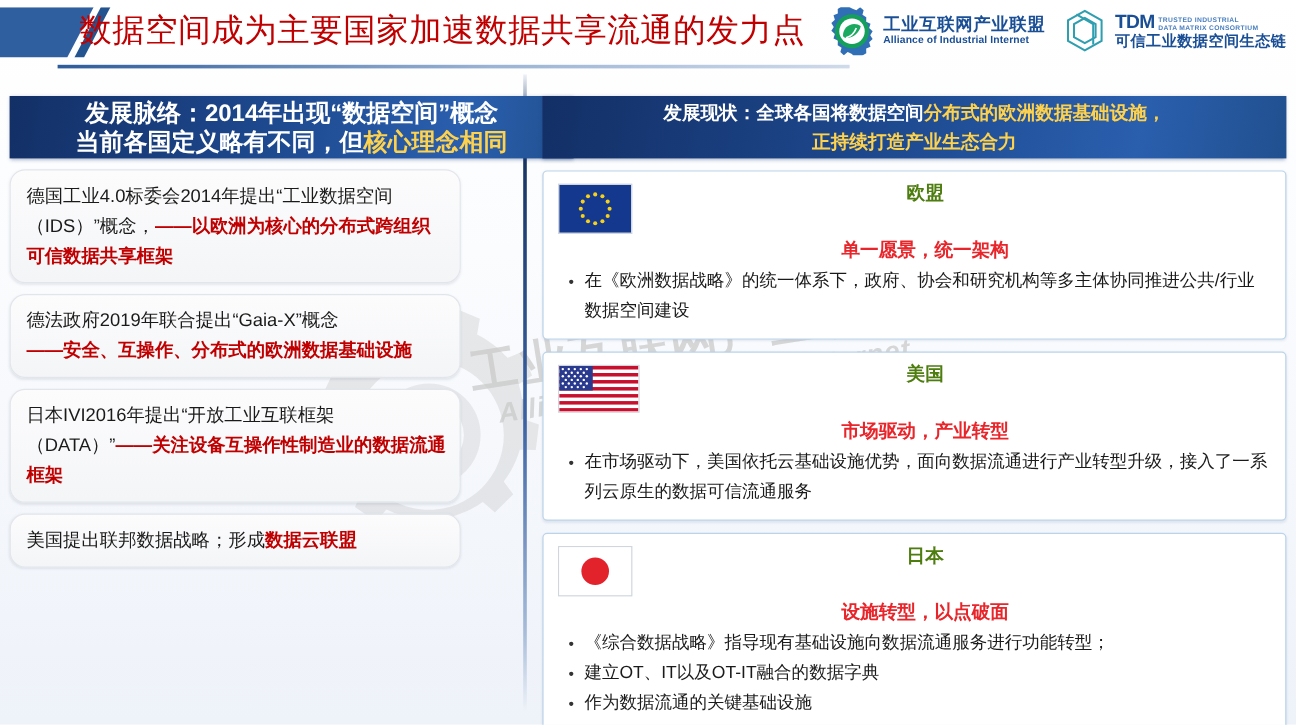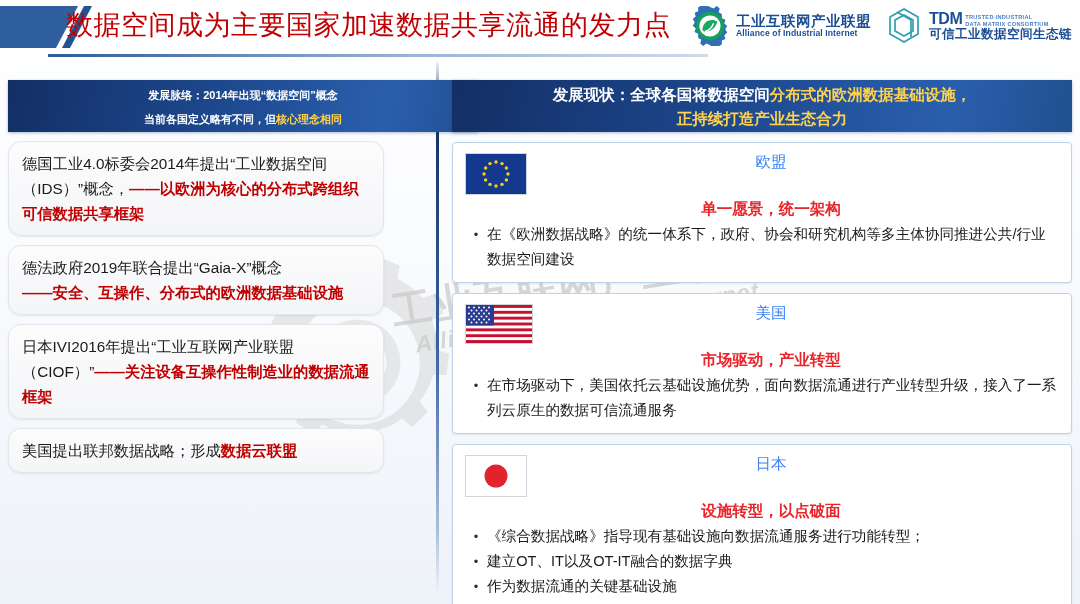--- a/index.html
+++ b/index.html
@@ -57,21 +57,21 @@
   .vdiv{position:absolute;left:436px;top:62px;width:3px;height:530px;
         background:linear-gradient(180deg,#eef2f8 0%,#15325e 10%,#3b63a4 55%,#a8bdd9 88%,#eef2f8 100%);}
 
   
   .banner{
     color:#fff;text-align:center;font-weight:700;
     background:linear-gradient(100deg,#13316a 0%,#1f4c92 45%,#2a5fae 78%,#1b4versatile 100%);
     background:linear-gradient(100deg,#132f66 0%,#1e4a90 48%,#2a5fae 80%,#21508f 100%);
     box-shadow:0 1px 3px rgba(30,60,120,.35);
   }
-  .banner-l{width:470px;height:52px;font-size:11px;line-height:24px;padding-top:3px;box-sizing:border-box;}
+  .banner-l{width:470px;height:52px;font-size:20px;line-height:24px;padding-top:3px;box-sizing:border-box;}
   .banner-r{width:620px;height:52px;font-size:15.5px;line-height:24px;padding-top:3px;box-sizing:border-box;}
   .hl-yellow{color:#ffd24d;}
 
   
   .lcard{
     margin-top:9px;width:376px;box-sizing:border-box;
     background:linear-gradient(180deg,#fcfcfd 0%,#f4f5f7 100%);
     border:1px solid #e2e5ea;border-radius:13px;
     padding:9px 11px 9px 13px;
     box-shadow:0 1px 2px rgba(120,130,150,.16);
@@ -83,21 +83,21 @@
   .rcard{
     margin-top:10px;width:620px;box-sizing:border-box;
     background:#ffffff;border:1px solid #bcd4ea;border-radius:4px;
     padding:8px 12px 10px 12px;
     box-shadow:0 1px 2px rgba(140,160,190,.2);
     position:relative;
   }
   .rc-head{display:flex;align-items:flex-start;}
   .rc-flagbox{width:78px;flex:0 0 78px;padding-top:2px;}
   .rc-titles{flex:1;text-align:center;padding-right:60px;}
-  .rc-country{font-size:15.5px;font-weight:400;color:#3b82f6;line-height:22px;}
+  .rc-country{font-size:15.5px;font-weight:700;color:#4d7c0f;line-height:22px;}
   .rc-slogan{font-size:15.5px;font-weight:700;color:#e8252a;line-height:24px;margin-top:24px;}
   .rc-bullets{margin-top:1px;}
   .bullet{
     display:flex;font-size:14.6px;line-height:25px;color:#1a1a1a;
   }
   .bullet .dot{flex:0 0 22px;text-align:center;font-size:13px;line-height:25px;color:#333;}
   .bullet .btxt{flex:1;}
 
   
   .flag{border:1px solid #cfd6de;display:block;}
@@ -194,21 +194,21 @@
 
     <div class="lcard">
       <span>德国工业4.0标委会2014年提出“工业数据空间（IDS）”概念，</span><span class="red">——以欧洲为核心的分布式跨组织可信数据共享框架</span>
     </div>
 
     <div class="lcard">
       <span>德法政府2019年联合提出“Gaia-X”概念</span><br><span class="red">——安全、互操作、分布式的欧洲数据基础设施</span>
     </div>
 
     <div class="lcard">
-      <span>日本IVI2016年提出“工业互联网产业联盟（CIOF）”</span><span class="red">——关注设备互操作性制造业的数据流通框架</span>
+      <span>日本IVI2016年提出“开放工业互联框架（DATA）”</span><span class="red">——关注设备互操作性制造业的数据流通框架</span>
     </div>
 
     <div class="lcard">
       <span>美国提出联邦数据战略；形成</span><span class="red">数据云联盟</span><br>
     </div>
   </div>
 
   <div class="col-right">
     <div class="banner banner-r">
       <div>

